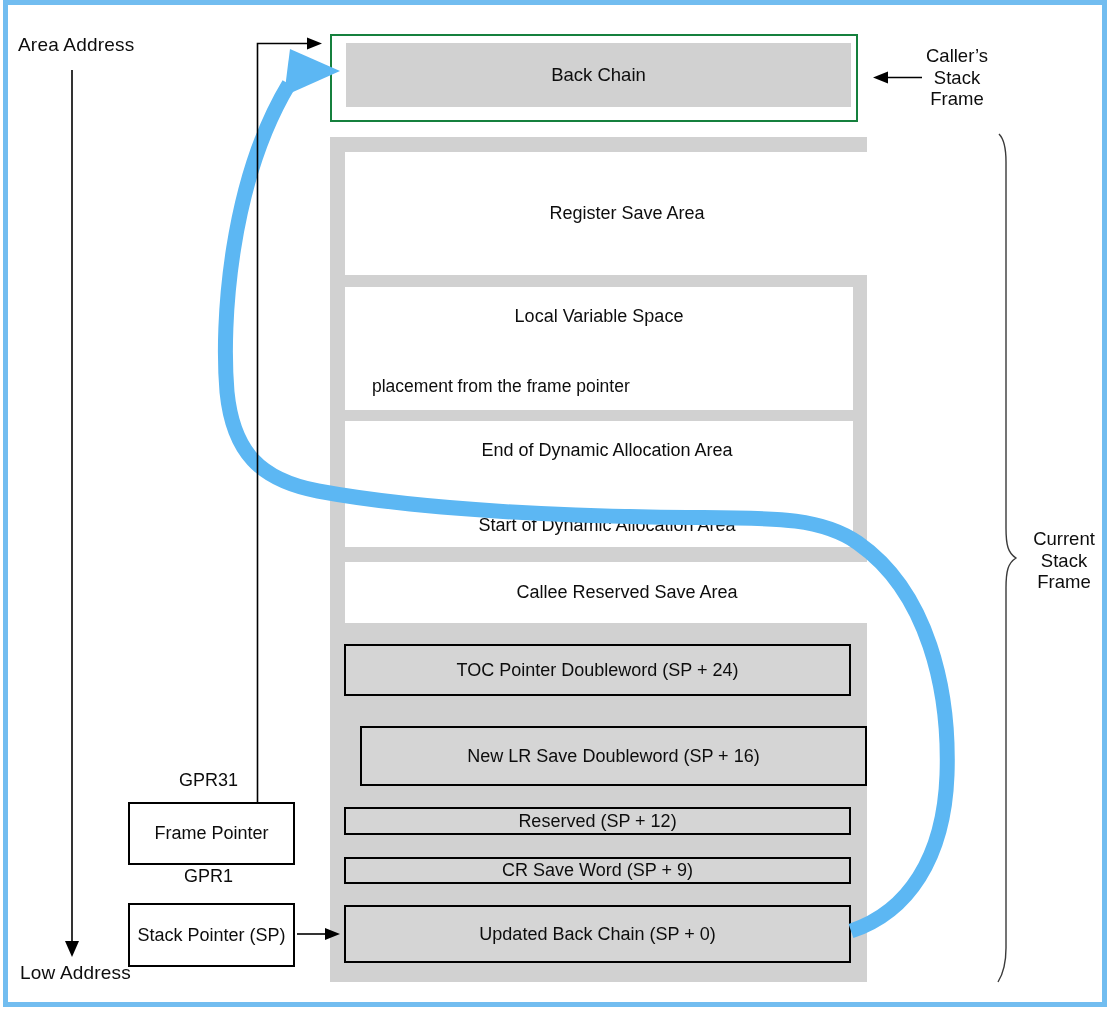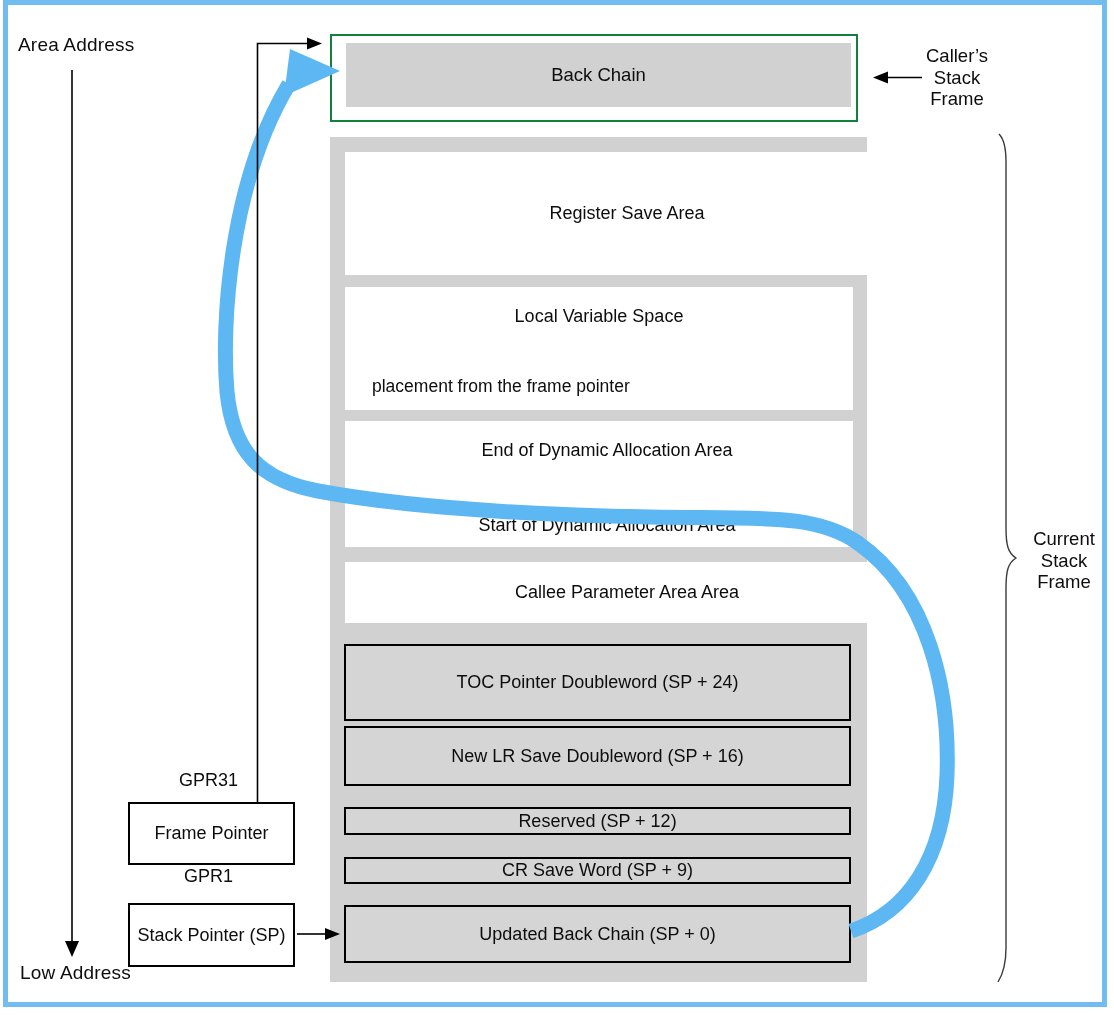--- a/index.html
+++ b/index.html
@@ -98,28 +98,28 @@
       <div class="localvar-title">Local Variable Space</div>
       <div class="localvar-l2">placement from the frame pointer</div>
     </div>
 
     <div class="dyn-box">
       <div class="dyn-line" style="top:19px;">End of Dynamic Allocation Area</div>
       <div class="dyn-line" style="top:94px;">Start of Dynamic Allocation Area</div>
     </div>
 
     <div class="row-white" style="top:425px;height:61px;">
-      <span>Callee Parameter Area Area</span>
+      <span>Callee Reserved Save Area</span>
     </div>
 
-    <div class="row-bordered" style="top:507px;height:77px;">
+    <div class="row-bordered" style="top:507px;height:52px;">
       <span>TOC Pointer Doubleword (SP + 24)</span>
     </div>
 
-    <div class="row-bordered" style="top:589px;height:60px;">
+    <div class="row-bordered" style="top:589px;height:60px;margin-left:16px;">
       <span>New LR Save Doubleword (SP + 16)</span>
     </div>
 
     <div class="row-bordered" style="top:670px;height:28px;">
       <span>Reserved (SP + 12)</span>
     </div>
 
     <div class="row-bordered" style="top:720px;height:27px;">
       <span>CR Save Word (SP + 9)</span>
     </div>

